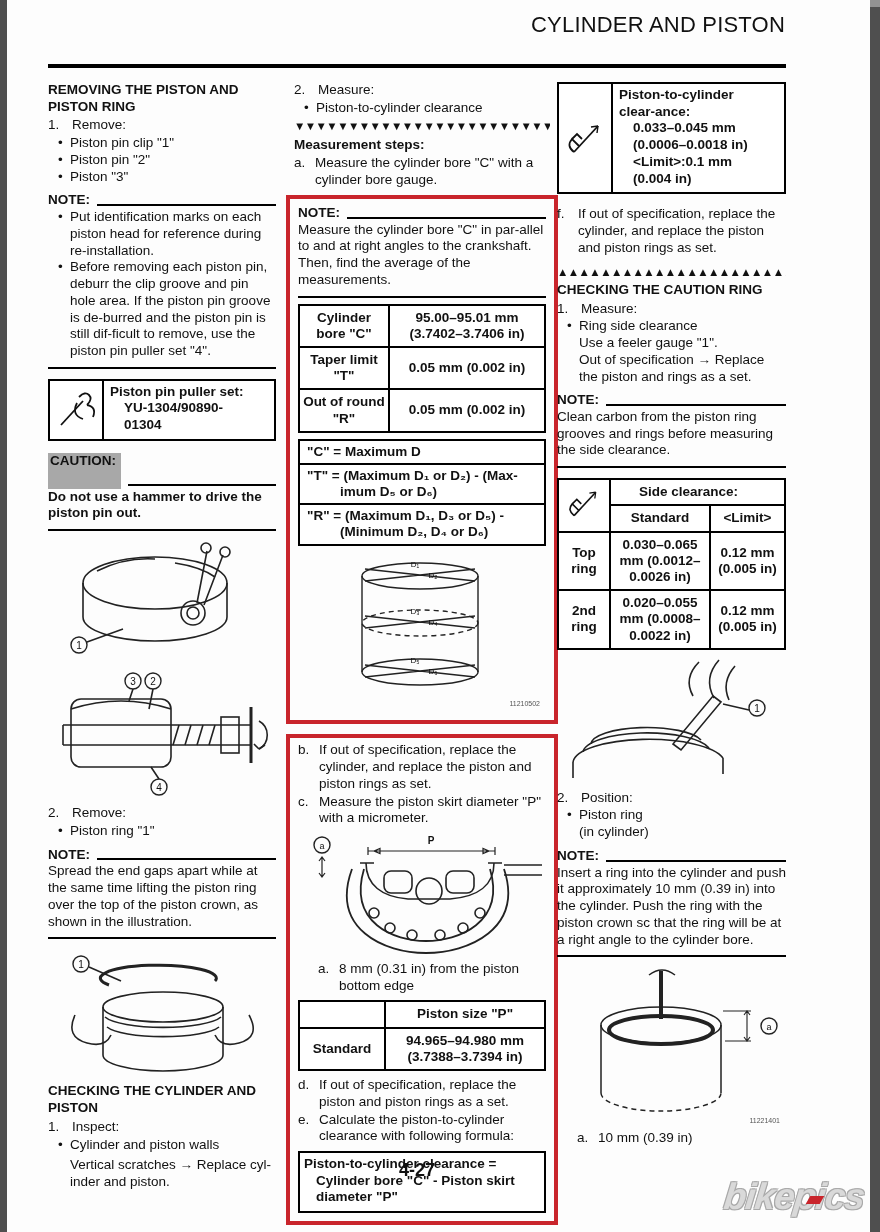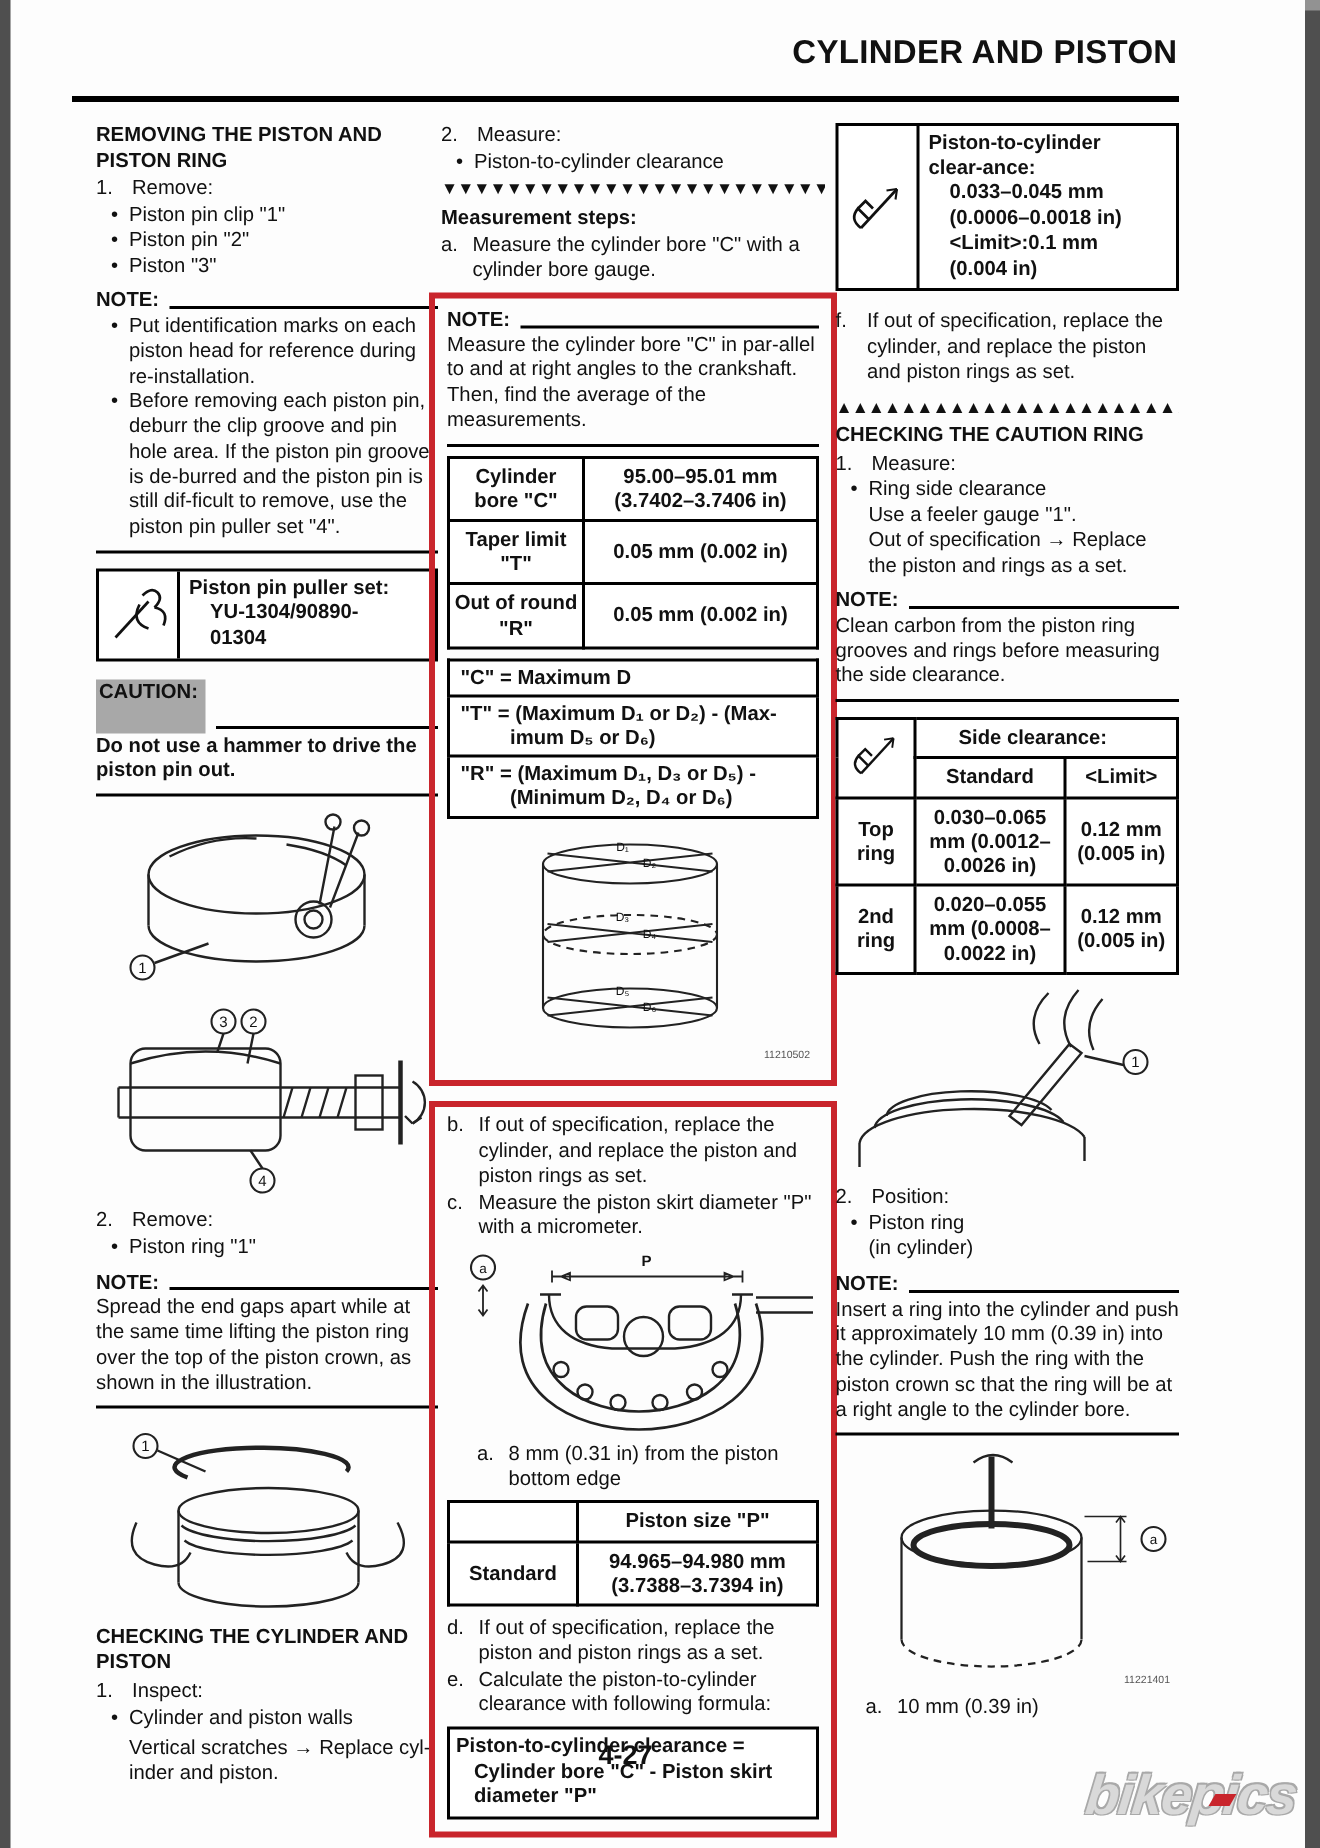--- a/index.html
+++ b/index.html
@@ -3,25 +3,25 @@
 <meta charset="utf-8">
 <style>
   * { margin:0; padding:0; box-sizing:border-box; }
   body { font-family:"Liberation Sans", sans-serif; background:#fff; }
   .page { position:relative; width:880px; height:1232px; background:#fdfdfd; overflow:hidden; color:#111; }
   .edge { position:absolute; top:0; height:100%; background:#4f4f4f; }
   .edge.left { left:0; width:7px; }
   .edge.right { right:0; width:10px; }
   .edge-cap { position:absolute; top:0; right:0; width:10px; height:7px; background:#929292; }
 
-  .hdr-title { position:absolute; top:22px; right:95px; font-size:22px; font-weight:bold; letter-spacing:0.2px; }
+  .hdr-title { position:absolute; top:12px; right:95px; font-size:22px; font-weight:normal; letter-spacing:0.2px; }
   .hdr-rule { position:absolute; top:64px; left:48px; width:738px; height:4px; background:#000; }
 
   .col { position:absolute; top:82px; font-size:13.5px; line-height:1.24; }
-  .col-l { left:64px;  width:228px; }
+  .col-l { left:48px;  width:228px; }
   .col-m { left:294px; width:256px; }
   .col-r { left:557px; width:229px; }
 
   .h2 { font-weight:bold; margin-bottom:2px; }
   .step { display:flex; margin-bottom:1px; }
   .sn { flex:0 0 24px; }
   .ln { flex:0 0 21px; }
   .sb { flex:1; }
   ul.blist { list-style:none; padding-left:22px; margin-bottom:6px; }
   ul.blist li { position:relative; }

